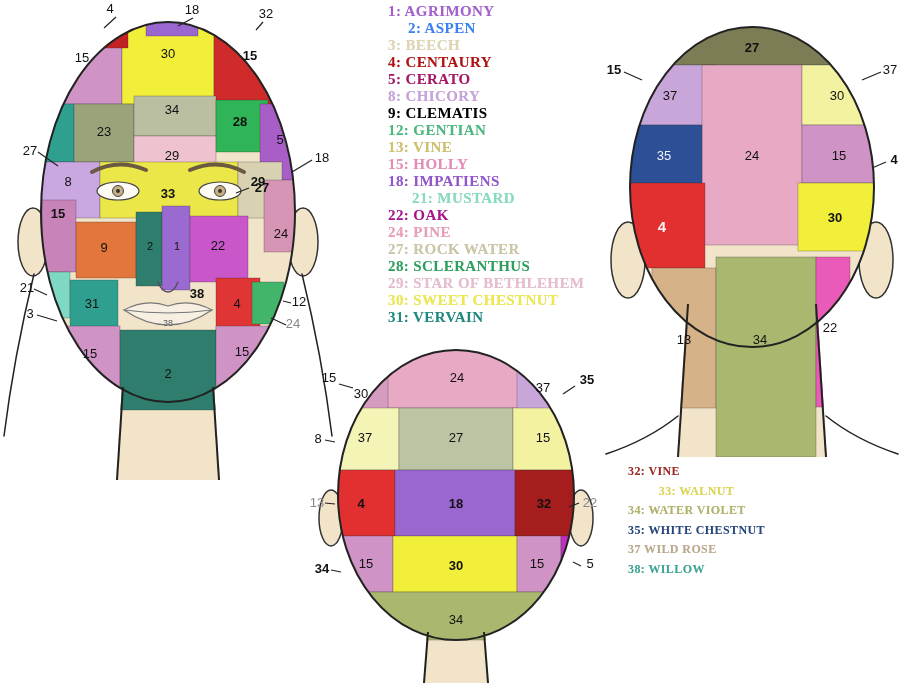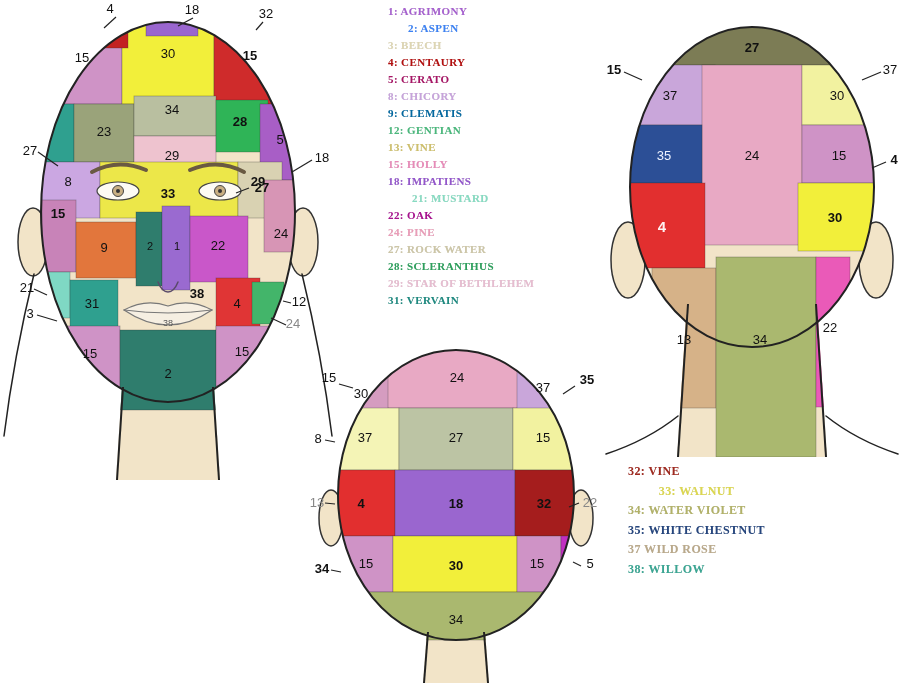--- a/index.html
+++ b/index.html
@@ -5,21 +5,21 @@
   html,body{margin:0;padding:0;}
   body{
     width:908px;height:683px;position:relative;background:#ffffff;
     font-family:"Liberation Sans",sans-serif;overflow:hidden;
   }
   .abs{position:absolute;}
   svg{display:block;}
   .legend{position:absolute;}
   .legend-item{
     font-family:"Liberation Serif",serif;
-    font-weight:bold;font-size:11px;line-height:17px;
+    font-weight:bold;font-size:15px;line-height:17px;
     letter-spacing:0.4px;white-space:nowrap;
     text-shadow:0 0 0.4px rgba(0,0,0,0.15);
   }
   #legend-secondary .legend-item{line-height:19.5px;font-size:12px;}
 </style>
 </head>
 <body>
 
 <div class="abs" style="left:0;top:0;width:908px;height:683px;">
 
@@ -125,31 +125,32 @@
       <text x="293" y="328" text-anchor="middle" font-size="13" font-weight="normal" fill="#888" font-family="&quot;Liberation Sans&quot;, sans-serif">24</text>
     </svg>
 
   <div class="legend" id="legend-main" style="left:388px;top:3px;">
       <div class="legend-item" style="color: rgb(166, 95, 208);">1: AGRIMONY</div>
       <div class="legend-item" style="color: #3b82f6; margin-left: 20px;">2: ASPEN</div>
       <div class="legend-item" style="color: rgb(222, 214, 178);">3: BEECH</div>
       <div class="legend-item" style="color: rgb(180, 15, 15);">4: CENTAURY</div>
       <div class="legend-item" style="color: rgb(168, 20, 102);">5: CERATO</div>
       <div class="legend-item" style="color: rgb(199, 163, 220);">8: CHICORY</div>
-      <div class="legend-item" style="color: #0369a1;">9: CLEMATIS</div>
+      <div class="legend-item" style="color: #000000;">9: CLEMATIS</div>
       <div class="legend-item" style="color: rgb(73, 185, 124);">12: GENTIAN</div>
       <div class="legend-item" style="color: rgb(207, 192, 106);">13: VINE</div>
       <div class="legend-item" style="color: rgb(232, 138, 184);">15: HOLLY</div>
       <div class="legend-item" style="color: rgb(147, 85, 204);">18: IMPATIENS</div>
       <div class="legend-item" style="color: rgb(134, 220, 194); margin-left: 24px;">21: MUSTARD</div>
       <div class="legend-item" style="color: rgb(169, 18, 144);">22: OAK</div>
       <div class="legend-item" style="color: rgb(235, 156, 184);">24: PINE</div>
       <div class="legend-item" style="color: rgb(205, 198, 166);">27: ROCK WATER</div>
       <div class="legend-item" style="color: rgb(44, 160, 92);">28: SCLERANTHUS</div>
       <div class="legend-item" style="color: rgb(231, 188, 208);">29: STAR OF BETHLEHEM</div>
+      <div class="legend-item" style="color: rgb(238, 234, 74);">30: SWEET CHESTNUT</div>
       <div class="legend-item" style="color: rgb(29, 138, 128);">31: VERVAIN</div>
     </div>
 
   <svg class="abs" style="left:602px;top:12px;" width="300" height="445" viewBox="0 0 300 445">
       <ellipse cx="26" cy="248" rx="17" ry="38" fill="#f2e4c8" stroke="#333" stroke-width="1.5"></ellipse>
       <ellipse cx="274" cy="248" rx="17" ry="38" fill="#f2e4c8" stroke="#333" stroke-width="1.5"></ellipse>
       <defs>
         <clipPath id="hclip1">
           <ellipse cx="150" cy="175" rx="122" ry="160"></ellipse>
           <polygon points="85,290 215,290 225,445 75,445"></polygon>

